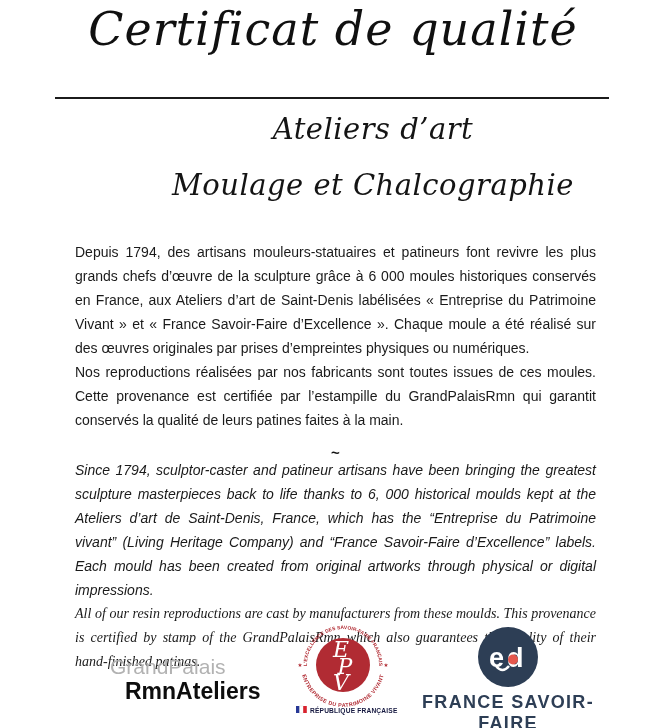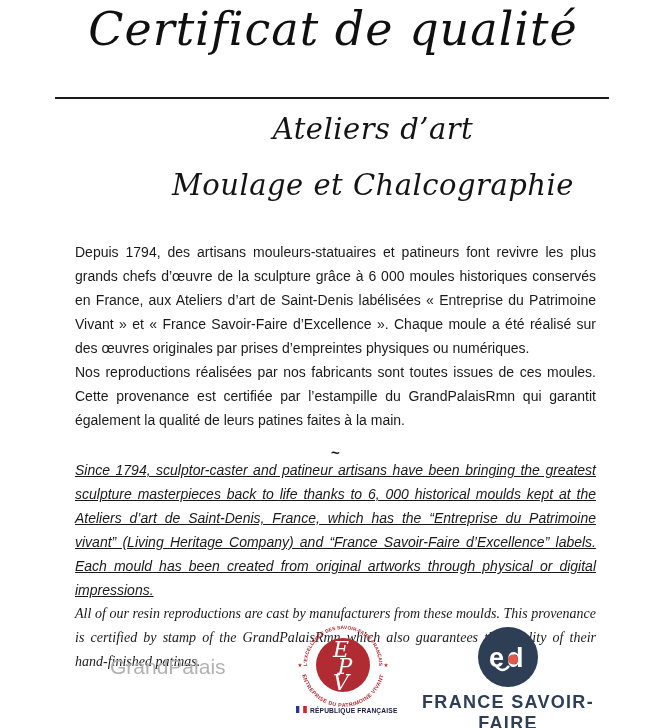--- a/index.html
+++ b/index.html
@@ -29,21 +29,21 @@
     position:absolute; top:240px; left:75px; width:521px;
     font-size:14px; line-height:24px; text-align:justify; color:#1a1a1a;
   }
   .text-block p { margin:0; }
   .p-fr-1 { margin-top:7px; }
   .p-fr-2 { margin-top:17px; }
   .tilde {
     margin-top:9px; height:17px; text-align:center;
     font-size:15px; font-weight:bold; color:#111;
   }
-  .p-en-1 { margin-top:20px; font-style:italic;text-decoration:underline; }
+  .p-en-1 { margin-top:20px; font-style:italic; }
   .p-en-2 { margin-top:17px; font-style:italic;font-family:Liberation Serif, serif; }
   
   .footer { position:absolute; top:612px; left:0; width:666px; height:116px; }
   .gp-logo { position:absolute; left:110px; top:44px; line-height:1; }
   .gp-line1 { font-size:21px; color:#b2b2b2; }
   .gp-line2 { font-size:23px; font-weight:bold; color:#0d0d0d; margin-left:15px; margin-top:3px; }
   .epv { position:absolute; left:288px; top:0; width:110px; height:110px; }
   .ed-logo { position:absolute; left:418px; top:14px; width:180px; text-align:center; }
   .ed-logo svg { display:block; margin:0 auto; }
   .ed-line1 { margin-top:4px; font-size:18px; font-weight:bold; color:#2d3e55; letter-spacing:1.3px; }
@@ -58,30 +58,31 @@
 
 <div class="page">
 
   <div class="title">Certificat de qualité</div>
   <hr class="rule">
   <div class="subtitle s1">Ateliers d’art</div>
   <div class="subtitle s2">Moulage et Chalcographie</div>
 
   <div class="text-block">
     <p class="p-fr-1">Depuis 1794, des artisans mouleurs-statuaires et patineurs font revivre les plus grands chefs d’œuvre de la sculpture grâce à 6 000 moules historiques conservés en France, aux Ateliers d’art de Saint-Denis labélisées « Entreprise du Patrimoine Vivant » et « France Savoir-Faire d’Excellence ». Chaque moule a été réalisé sur des œuvres originales par prises d’empreintes physiques ou numériques.</p>
-    <p class="p-fr-2">Nos reproductions réalisées par nos fabricants sont toutes issues de ces moules. Cette provenance est certifiée par l’estampille du GrandPalaisRmn qui garantit également la qualité de leurs patines faites à la main.</p>
+    <p class="p-fr-2">Nos reproductions réalisées par nos fabricants sont toutes issues de ces moules. Cette provenance est certifiée par l’estampille du GrandPalaisRmn qui garantit conservés la qualité de leurs patines faites à la main.</p>
     <div class="tilde">~</div>
     <p class="p-en-1">Since 1794, sculptor-caster and patineur artisans have been bringing the greatest sculpture masterpieces back to life thanks to 6, 000 historical moulds kept at the Ateliers d’art de Saint-Denis, France, which has the “Entreprise du Patrimoine vivant” (Living Heritage Company) and “France Savoir-Faire d’Excellence” labels. Each mould has been created from original artworks through physical or digital impressions.</p>
     <p class="p-en-2">All of our resin reproductions are cast by manufacturers from these moulds. This provenance is certified by stamp of the GrandPalaisRmn which also guarantees the quality of their hand-finished patinas.</p>
   </div>
 
   <div class="footer">
 
     <div class="gp-logo">
       <div class="gp-line1">GrandPalais</div>
+      <div class="gp-line2">RmnAteliers</div>
     </div>
 
     <div class="epv">
       <svg width="110" height="110" viewBox="0 0 110 110">
         <defs>
           <path id="arcTop" d="M 19 53 A 36 36 0 0 1 91 53"></path>
           <path id="arcBottom" d="M 13 53 A 42 42 0 0 0 97 53"></path>
         </defs>
         <circle cx="55" cy="53" r="27" fill="#b12b33"></circle>
         <text font-size="4.9" font-weight="600" letter-spacing="0.1" fill="#b12b33" font-family="Liberation Sans, sans-serif" text-anchor="middle">

